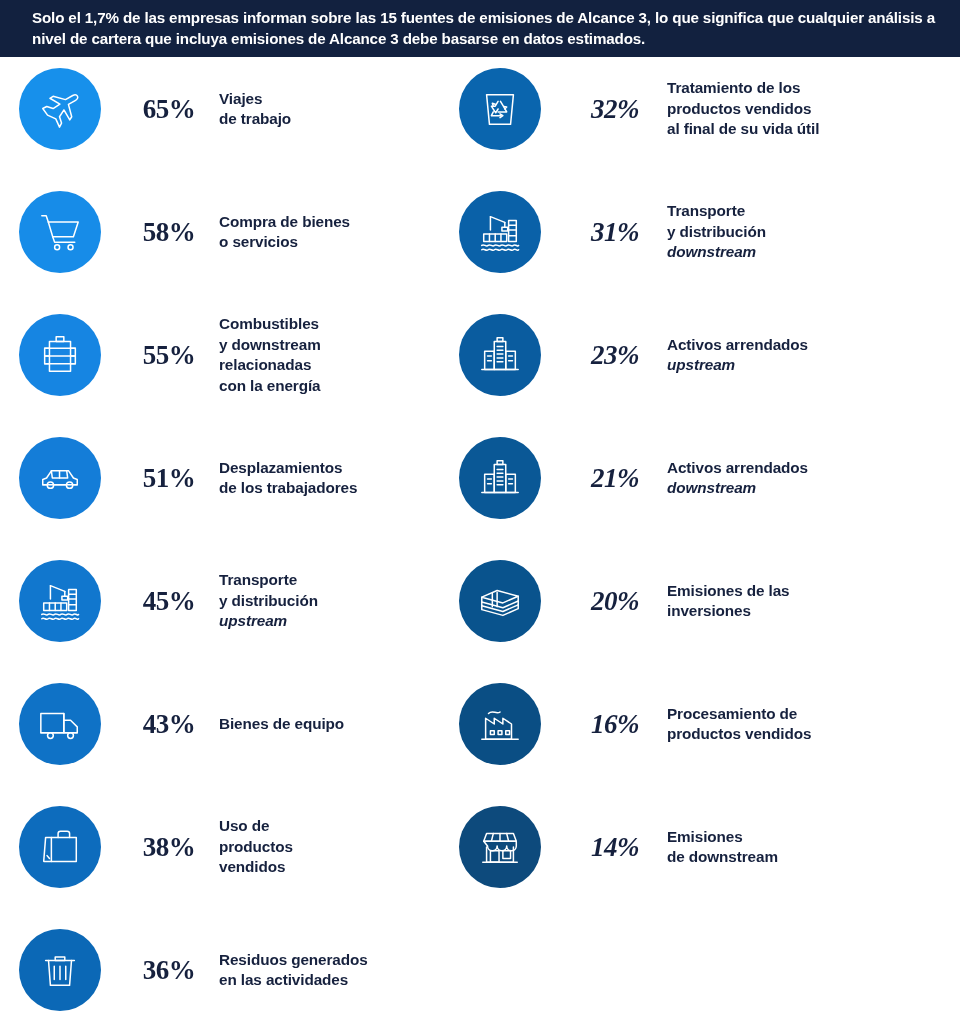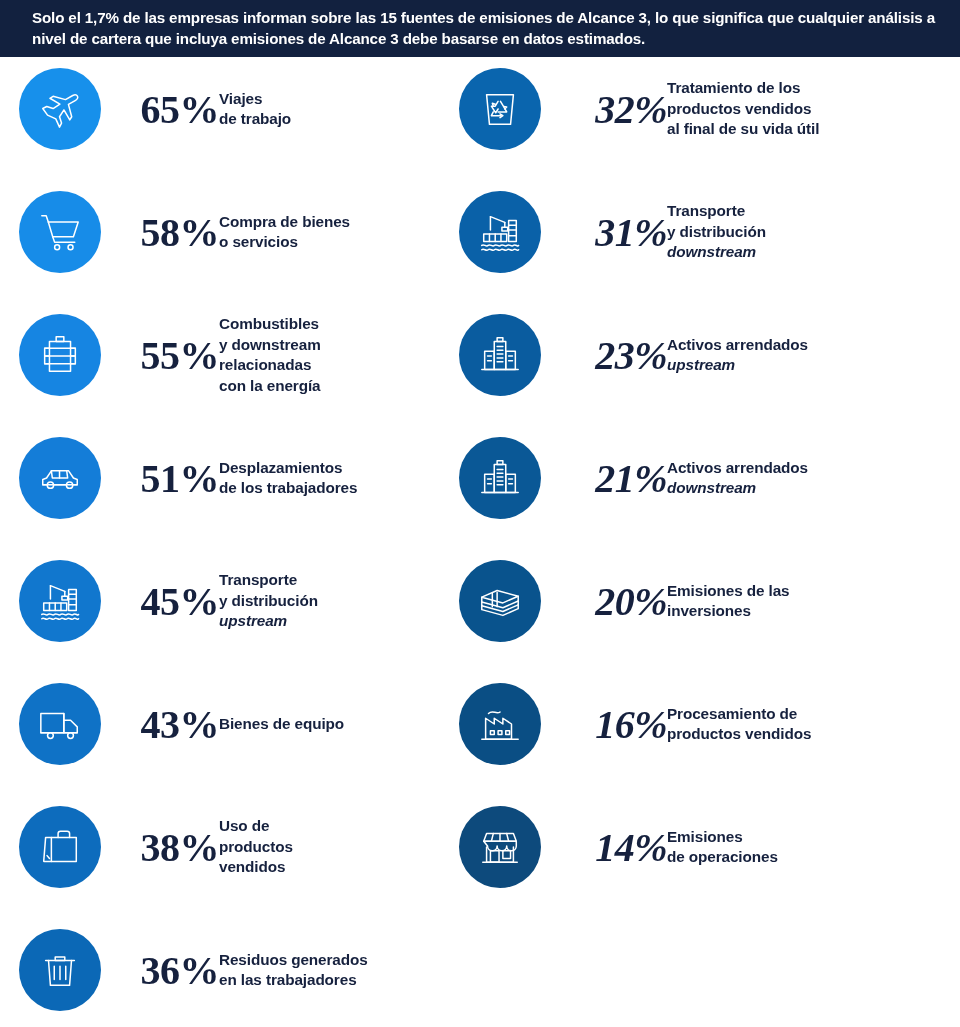--- a/index.html
+++ b/index.html
@@ -81,25 +81,25 @@
     fill: none;
     stroke-width: 1.5;
     stroke-linecap: round;
     stroke-linejoin: round;
     vector-effect: non-scaling-stroke;
   }
 
   .pct {
     flex: 0 0 auto;
     width: 100px;
-    text-align: right;
+    text-align: center;
     margin-left: 18px;
     font-family: "Liberation Serif", "DejaVu Serif", serif;
     font-weight: bold;
-    font-size: 40px;
+    font-size: 27px;
     line-height: 41px;
     color: #16213e;
     letter-spacing: -0.5px;
   }
   .column-right .pct { width: 104px; margin-left: 22px; font-style: italic; }
 
   .label {
     flex: 1 1 auto;
     font-family: "Liberation Sans", sans-serif;
     font-weight: bold;
@@ -233,21 +233,21 @@
           <span>
             <svg viewBox="0 0 48 48">
               <path d="M9 14h30"></path>
               <path d="M12 14l2 26h20l2-26"></path>
               <path d="M19 10.5h10V14H19z"></path>
               <path d="M18 20v14M24 20v14M30 20v14"></path>
             </svg>
           </span>
         </div>
         <div class="pct">36%</div>
-        <div class="label"><span>Residuos generados</span><br><span>en las trabajadores</span></div>
+        <div class="label"><span>Residuos generados</span><br><span>en las actividades</span></div>
       </div>
     </div>
   <div class="column column-right" id="col-right">
       <div class="stat-row" style="top: 0px;">
         <div class="badge" style="background: rgb(10, 101, 174);">
           <span>
             <svg viewBox="0 0 48 48">
               <path d="M10 9h28l-3 31H13z"></path>
               <path d="M22 16l-3 5h-4l4.5 7 2.5-4"></path>
               <path d="M24.5 16l3 5 3.5 6h-9"></path>
@@ -350,16 +350,16 @@
               <path d="M10 10h28l3 8H7z"></path>
               <path d="M17 10l-2 8M24 10v8M31 10l2 8"></path>
               <path d="M10 24v16h28V24"></path>
               <path d="M14 28h9v12h-9z"></path>
               <path d="M27 28h8v8h-8z"></path>
               <path d="M6 40h36"></path>
             </svg>
           </span>
         </div>
         <div class="pct">14%</div>
-        <div class="label"><span>Emisiones</span><br><span>de operaciones</span></div>
+        <div class="label"><span>Emisiones</span><br><span>de downstream</span></div>
       </div>
     </div>
 </div>
 
 </body></html>

